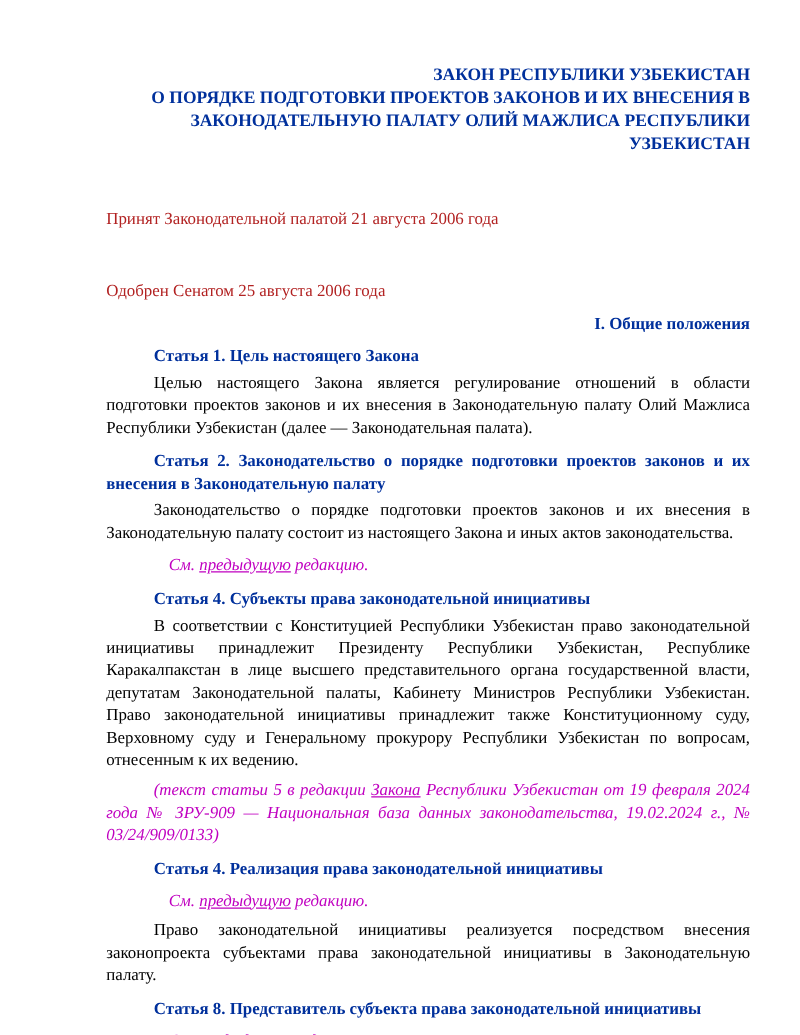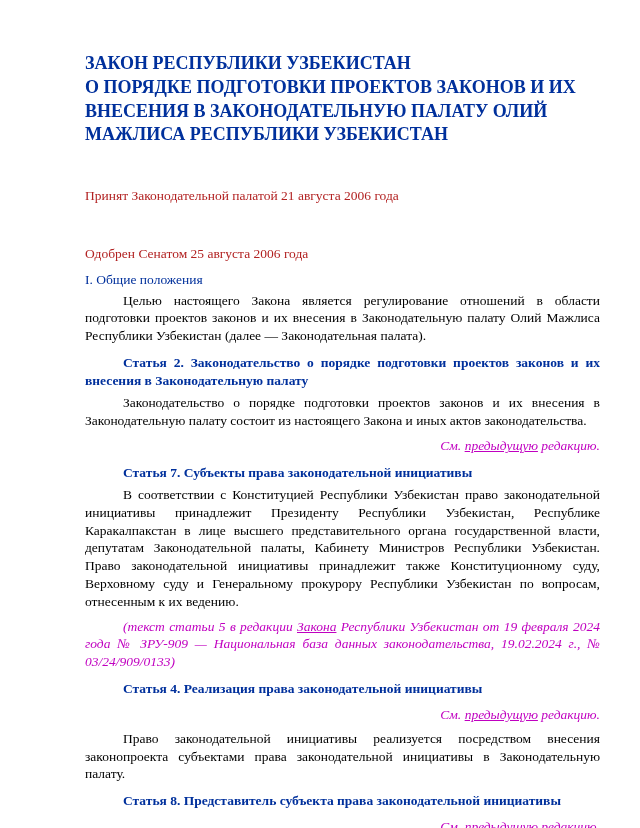--- a/index.html
+++ b/index.html
@@ -15,45 +15,44 @@
     -webkit-font-smoothing: antialiased;
   }
   .page {
     box-sizing: border-box;
     width: 640px;
     min-height: 828px;
     padding: 52px 40px 40px 85px;
     background: #ffffff;
   }
   .kicker, .law-title {
-    text-align: left;
+    text-align: right;
     font-weight: bold;
     color: var(--heading_blue, #00309c);
-    font-size: 18px;
+    font-size: 14px;
     line-height: 1.32;
   }
   .law-title { margin: 0 0 30px 0; }
   .meta {
     color: var(--accent_red, #b22222);
     font-size: 13.5px;
     line-height: 1.32;
     margin-top: 40px;
   }
   .section-title {
-    text-align: left;
-    font-weight: normal;
+    text-align: right;
+    font-weight: bold;
     color: var(--heading_blue, #00309c);
     font-size: 13.5px;
     margin: 9px 0 3px 0;
   }
   p {
     font-size: 13.5px;
     line-height: 1.32;
     margin: 4px 0;
-    text-align: right;
   }
   .heading {
     font-weight: bold;
     color: var(--heading_blue, #00309c);
     text-indent: 38px;
     text-align: justify;
     margin: 9px 0 4px 0;
   }
   .body-para {
     text-align: justify;
@@ -86,28 +85,29 @@
 <div class="page">
 
   <div class="kicker">ЗАКОН РЕСПУБЛИКИ УЗБЕКИСТАН</div>
   <div class="law-title">О ПОРЯДКЕ ПОДГОТОВКИ ПРОЕКТОВ ЗАКОНОВ И ИХ ВНЕСЕНИЯ В ЗАКОНОДАТЕЛЬНУЮ ПАЛАТУ ОЛИЙ МАЖЛИСА РЕСПУБЛИКИ УЗБЕКИСТАН</div>
 
   <div class="meta">Принят Законодательной палатой 21 августа 2006 года</div>
   <div class="meta">Одобрен Сенатом 25 августа 2006 года</div>
 
   <div class="section-title">I. Общие положения</div>
 
+  <p class="heading">Статья 1. Цель настоящего Закона</p>
   <p class="body-para">Целью настоящего Закона является регулирование отношений в области подготовки проектов законов и их внесения в Законодательную палату Олий Мажлиса Республики Узбекистан (далее — Законодательная палата).</p>
 
   <p class="heading">Статья 2. Законодательство о порядке подготовки проектов законов и их внесения в Законодательную палату</p>
   <p class="body-para">Законодательство о порядке подготовки проектов законов и их внесения в Законодательную палату состоит из настоящего Закона и иных актов законодательства.</p>
 
   <p class="note seeprev"><span>См. </span><a href="#" class="note-link">предыдущую</a><span> редакцию.</span></p>
 
-  <p class="heading">Статья 7. Субъекты права законодательной инициативы</p>
+  <p class="heading">Статья 4. Субъекты права законодательной инициативы</p>
   <p class="body-para">В соответствии с Конституцией Республики Узбекистан право законодательной инициативы принадлежит Президенту Республики Узбекистан, Республике Каракалпакстан в лице высшего представительного органа государственной власти, депутатам Законодательной палаты, Кабинету Министров Республики Узбекистан. Право законодательной инициативы принадлежит также Конституционному суду, Верховному суду и Генеральному прокурору Республики Узбекистан по вопросам, отнесенным к их ведению.</p>
 
   <p class="note revnote"><span>(текст статьи 5 в редакции </span><a href="#" class="note-link">Закона</a><span> Республики Узбекистан от 19 февраля 2024 года № ЗРУ-909 — Национальная база данных законодательства, 19.02.2024 г., № 03/24/909/0133)</span></p>
 
   <p class="heading">Статья 4. Реализация права законодательной инициативы</p>
 
   <p class="note seeprev"><span>См. </span><a href="#" class="note-link">предыдущую</a><span> редакцию.</span></p>
 
   <p class="body-para">Право законодательной инициативы реализуется посредством внесения законопроекта субъектами права законодательной инициативы в Законодательную палату.</p>
 

